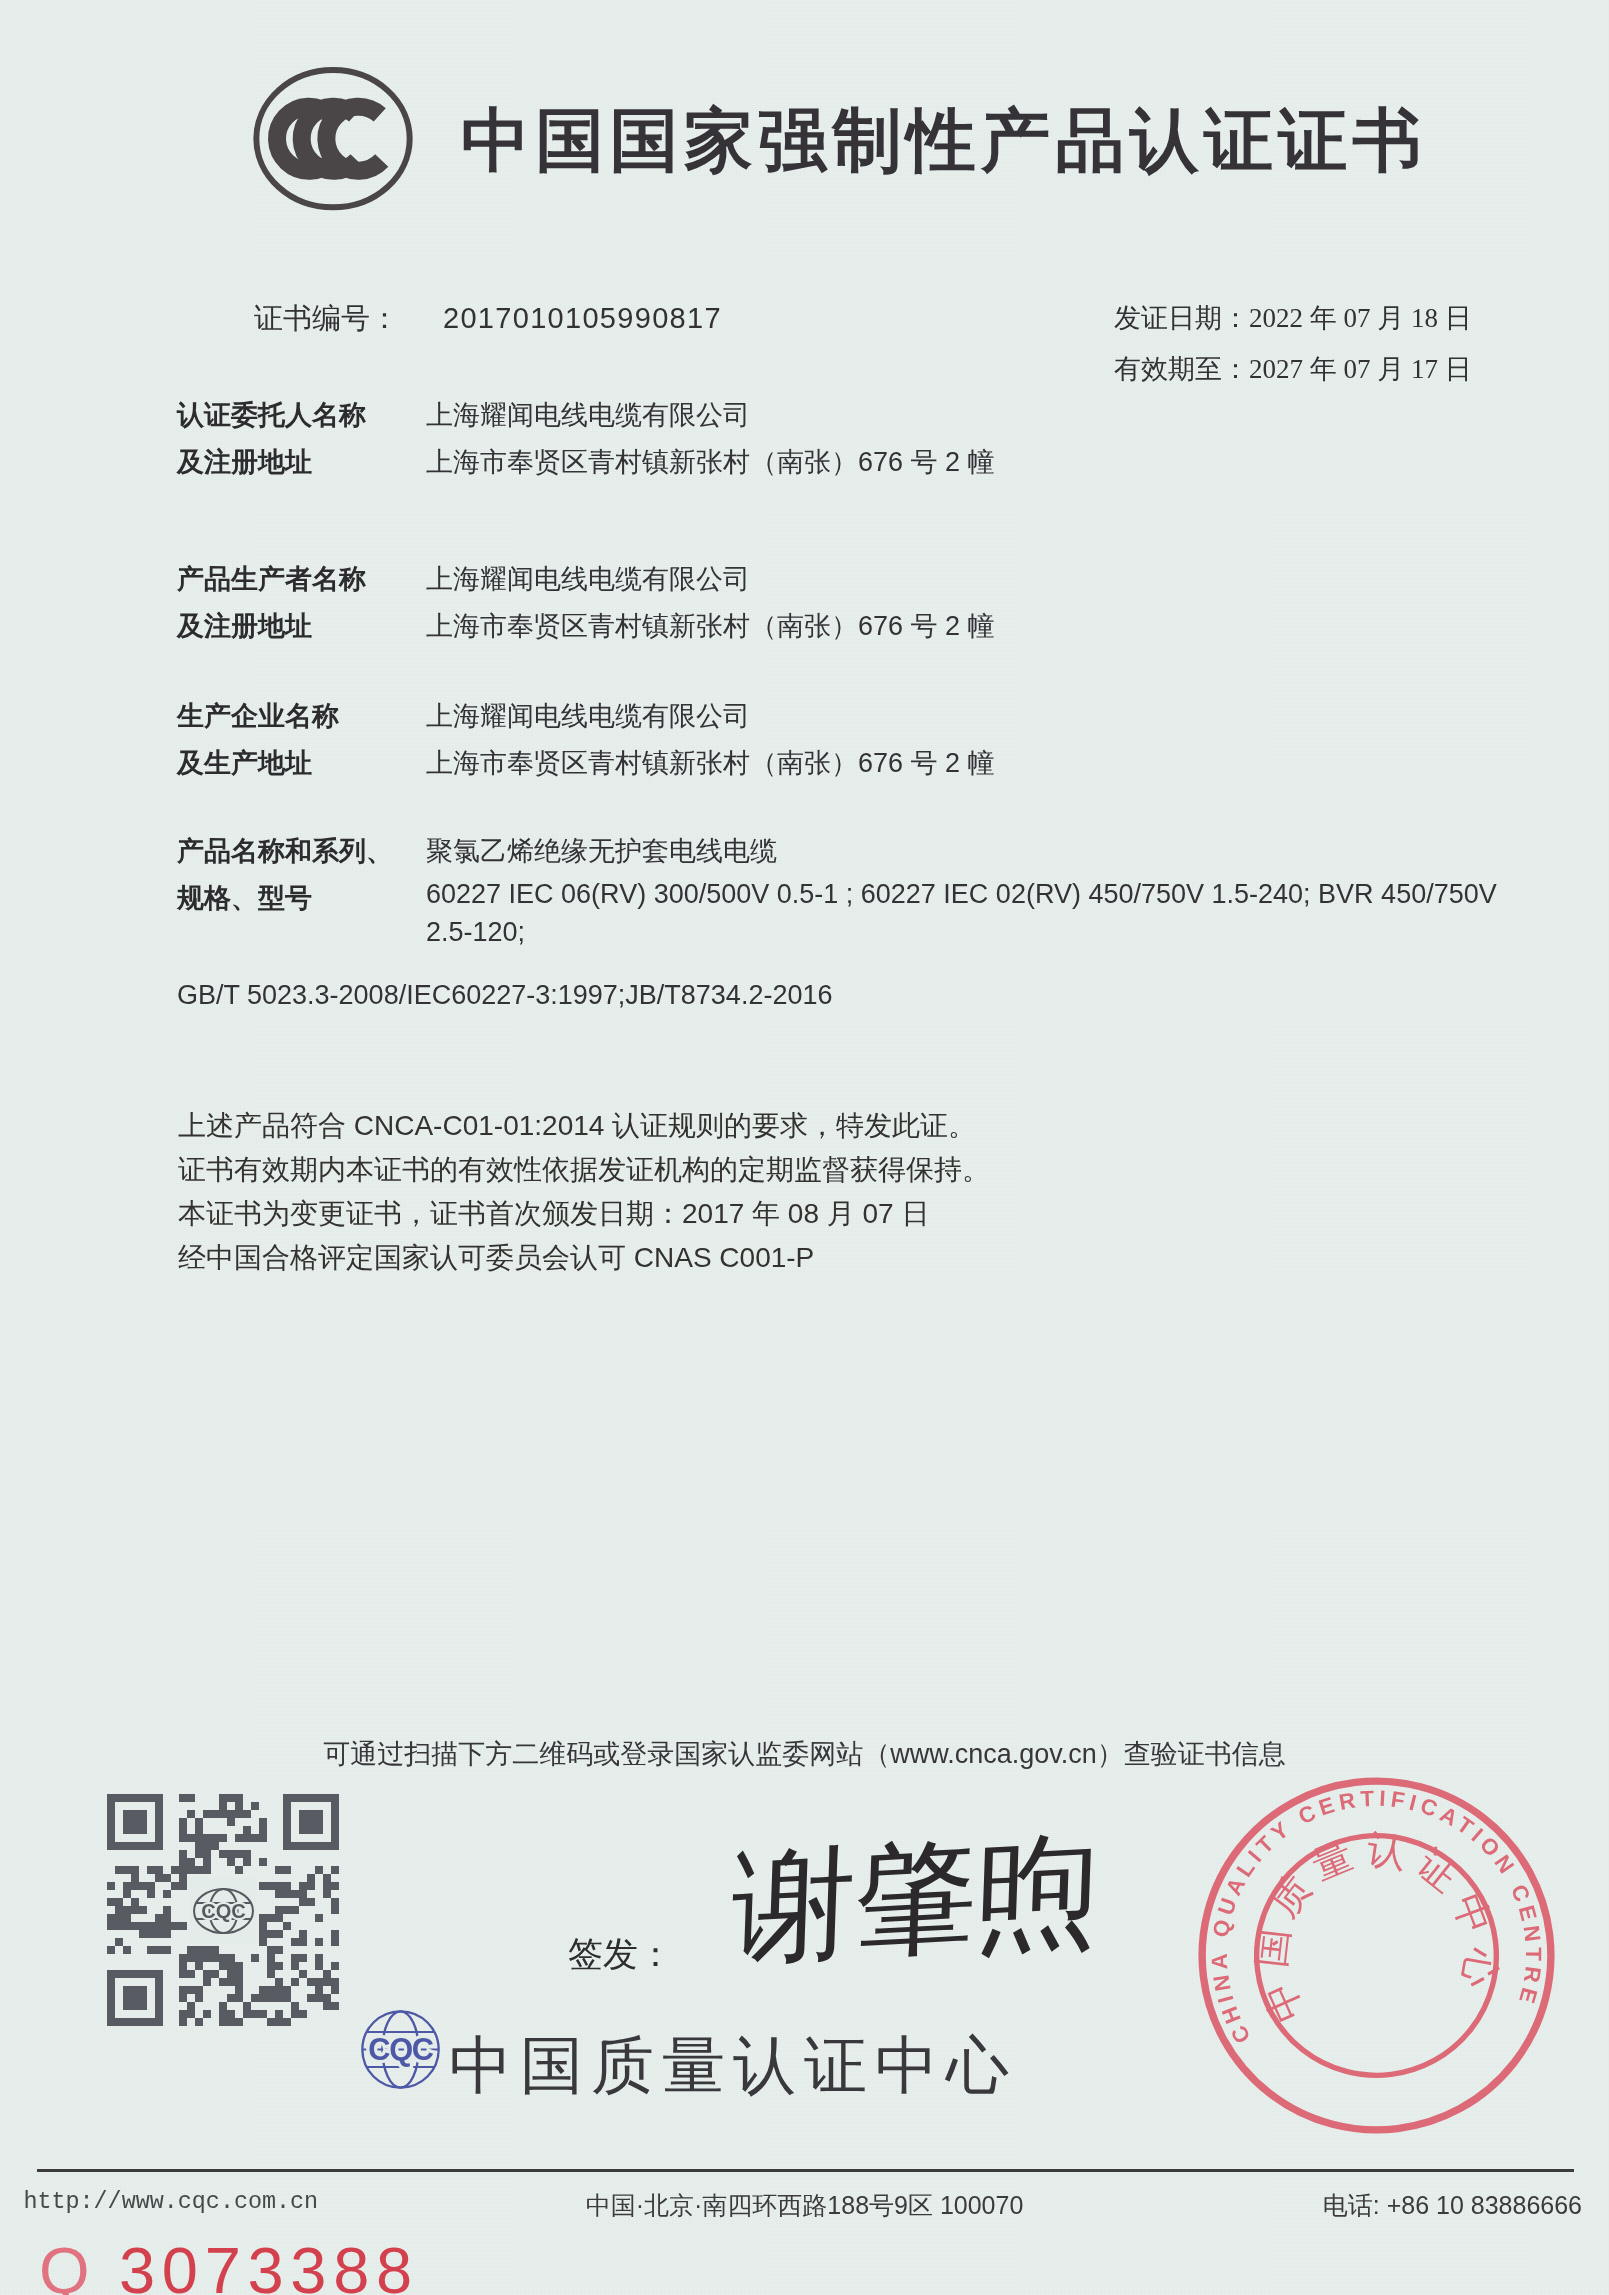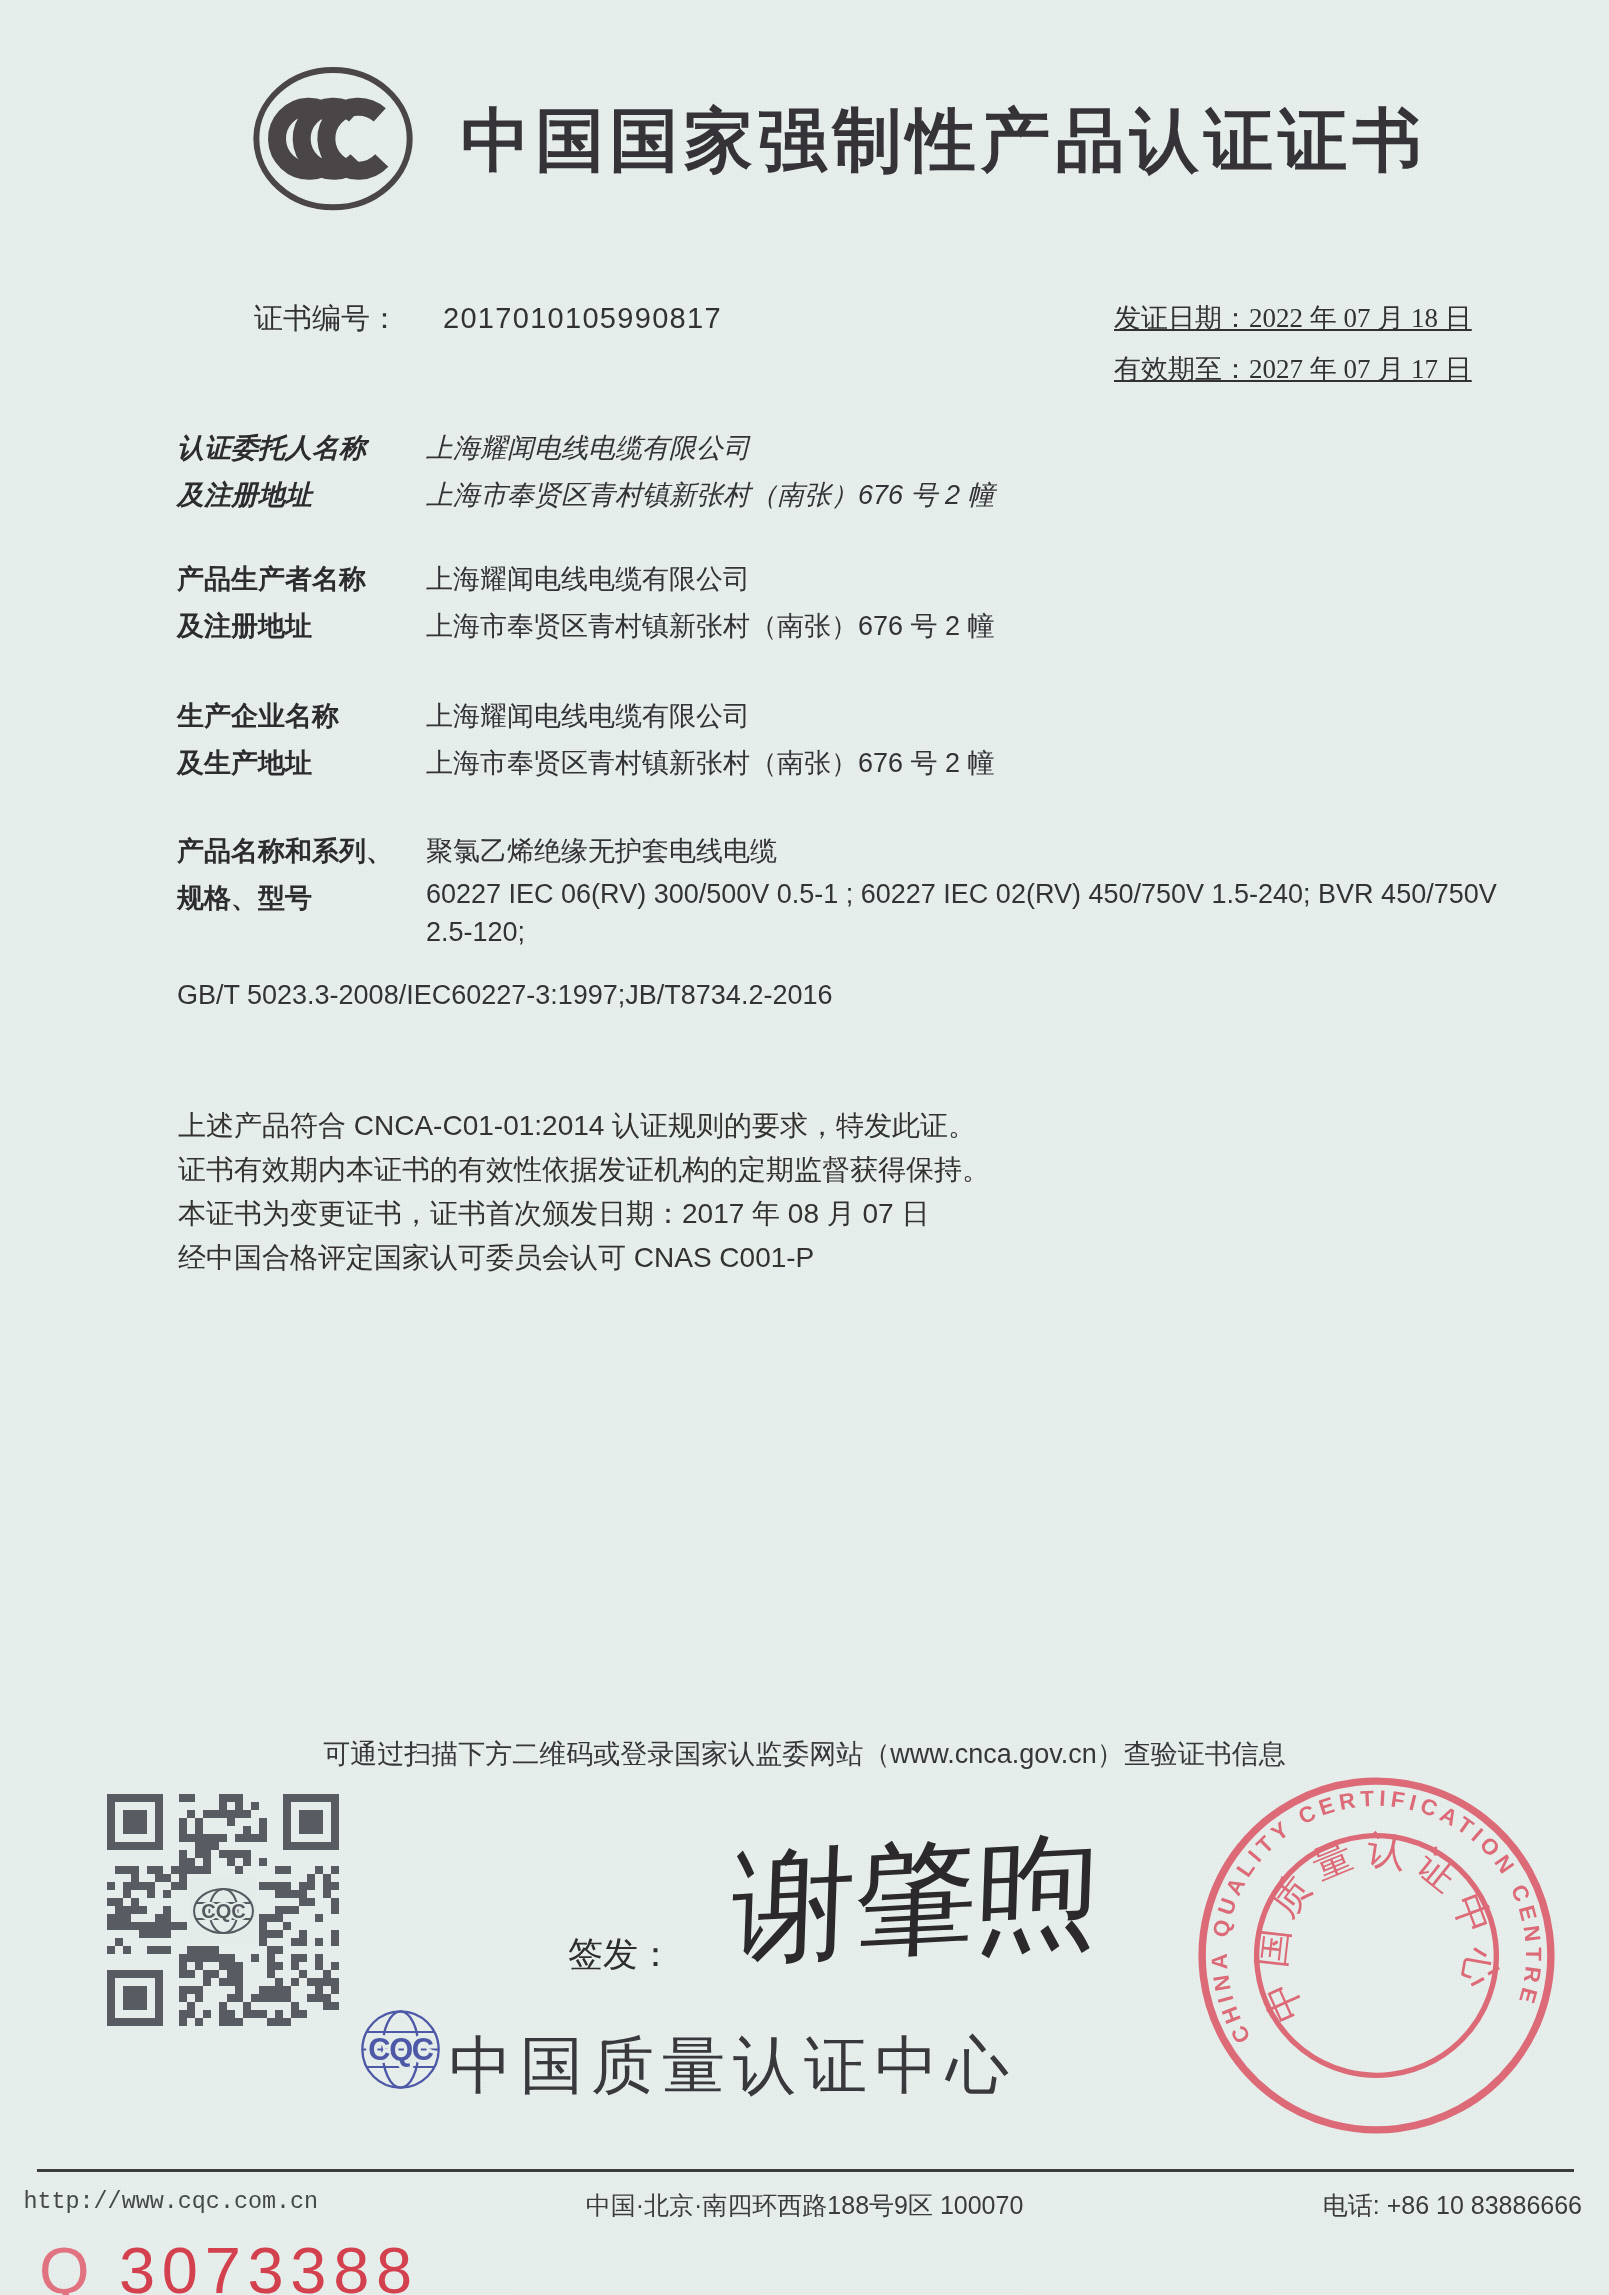--- a/index.html
+++ b/index.html
@@ -25,28 +25,28 @@
     font-size:69px;font-weight:bold;letter-spacing:5.3px;
     color:#363338;white-space:nowrap;
   }
 
   
   .serif{font-family:"Liberation Serif", serif;}
   .certno{left:254px;top:299px;font-size:29px;color:#323134;}
   .certno .lab{font-family:Liberation Serif, serif;}
   .certno .val{letter-spacing:1.3px;margin-left:44px;}
   .dates{left:1114px;top:293px;font-size:27px;color:#323134;line-height:51px;white-space:nowrap;}
-  .dates .row{display:block;text-decoration:underline;}
+  .dates .row{display:block;}
 
   
   .frow{left:177px;width:1336px;display:flex;}
   .frow .labs{width:249px;flex:0 0 249px;font-weight:bold;font-size:27px;line-height:47px;color:#2c2b2e;}
   .frow .vals{flex:1;font-size:27px;line-height:47px;color:#333236;}
   .frow .vals .tight{line-height:38px;width:1122px;}
-  .r0{top:425px;font-style:italic;}
+  .r0{top:392px;}
   .r1{top:556px;}
   .r2{top:693px;}
   .r3{top:828px;}
   .r4{top:972px;}
 
   
   .statements{left:178px;top:1104px;width:1269px;}
   .statements p{
     margin:0;font-family:Liberation Sans, sans-serif;
     font-size:28px;line-height:44px;color:#33322f;

